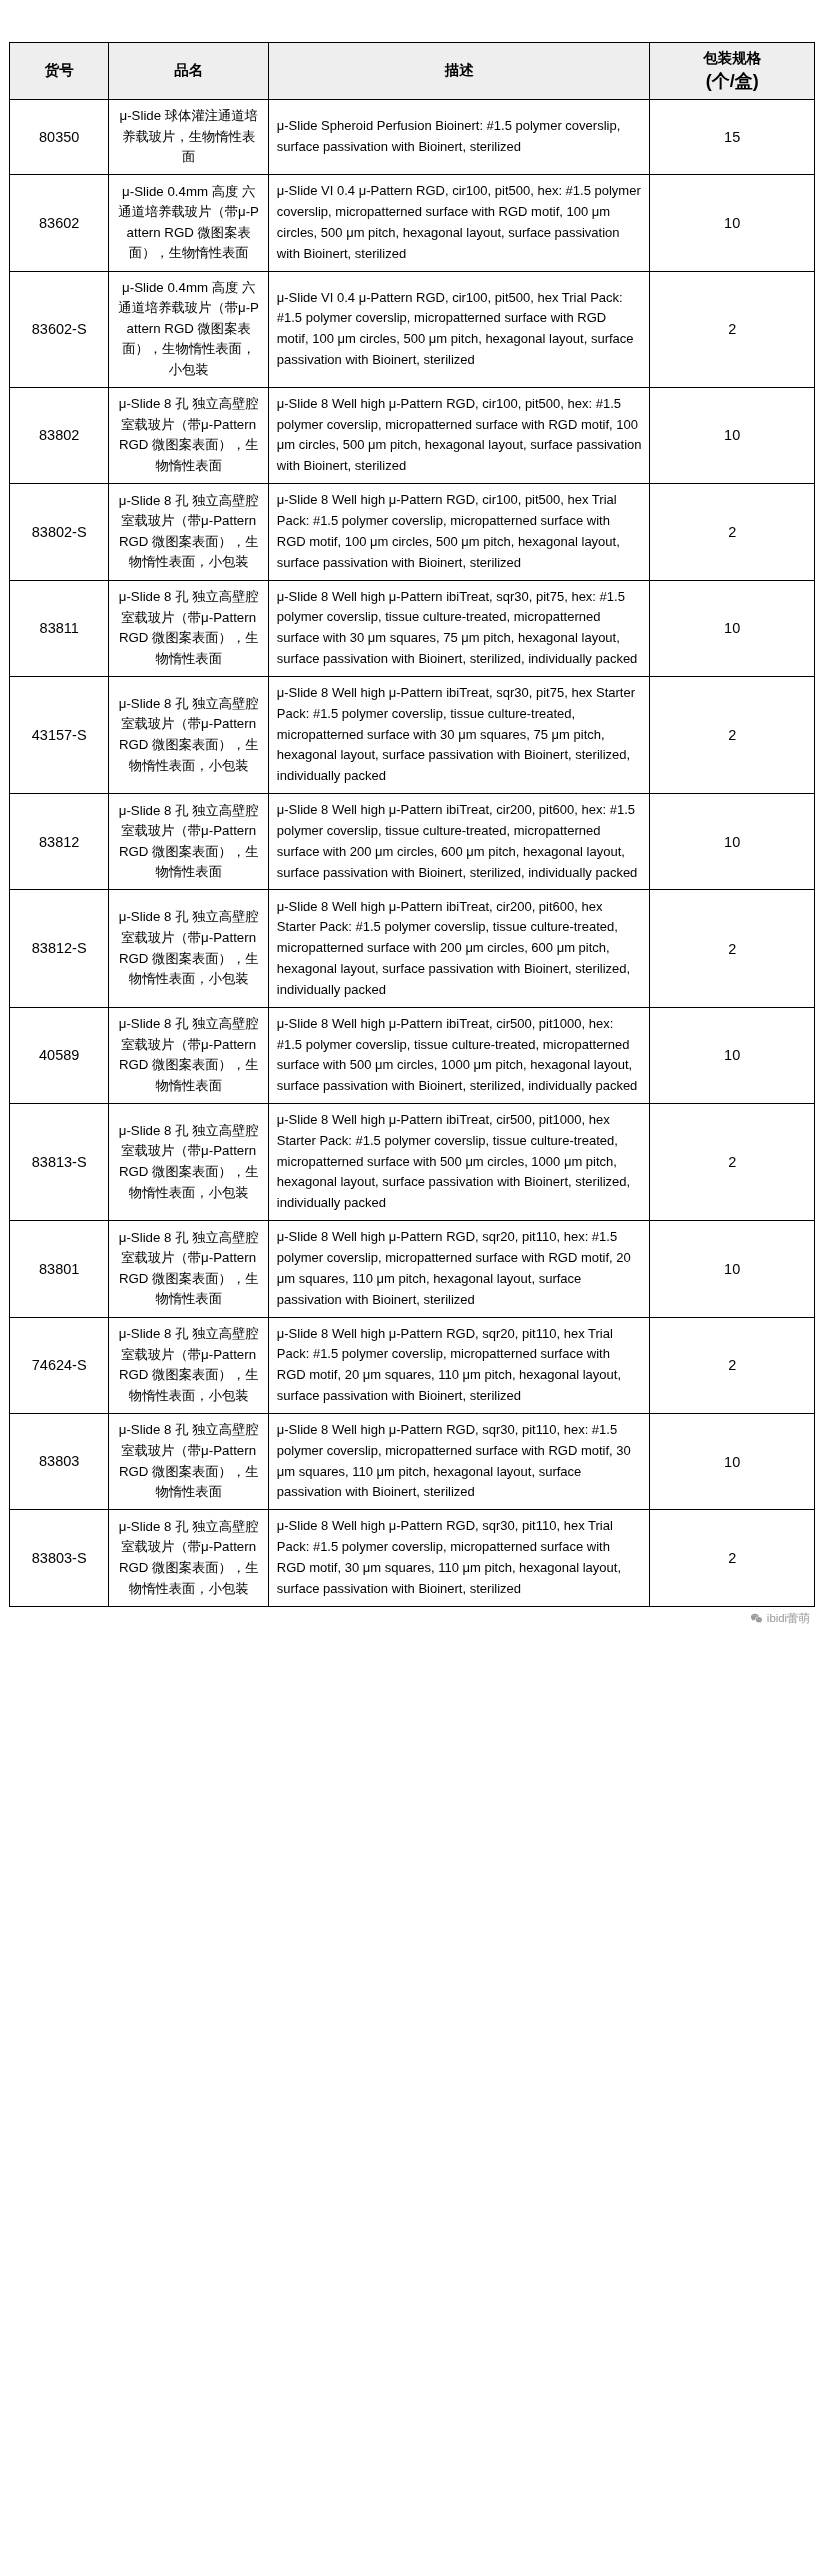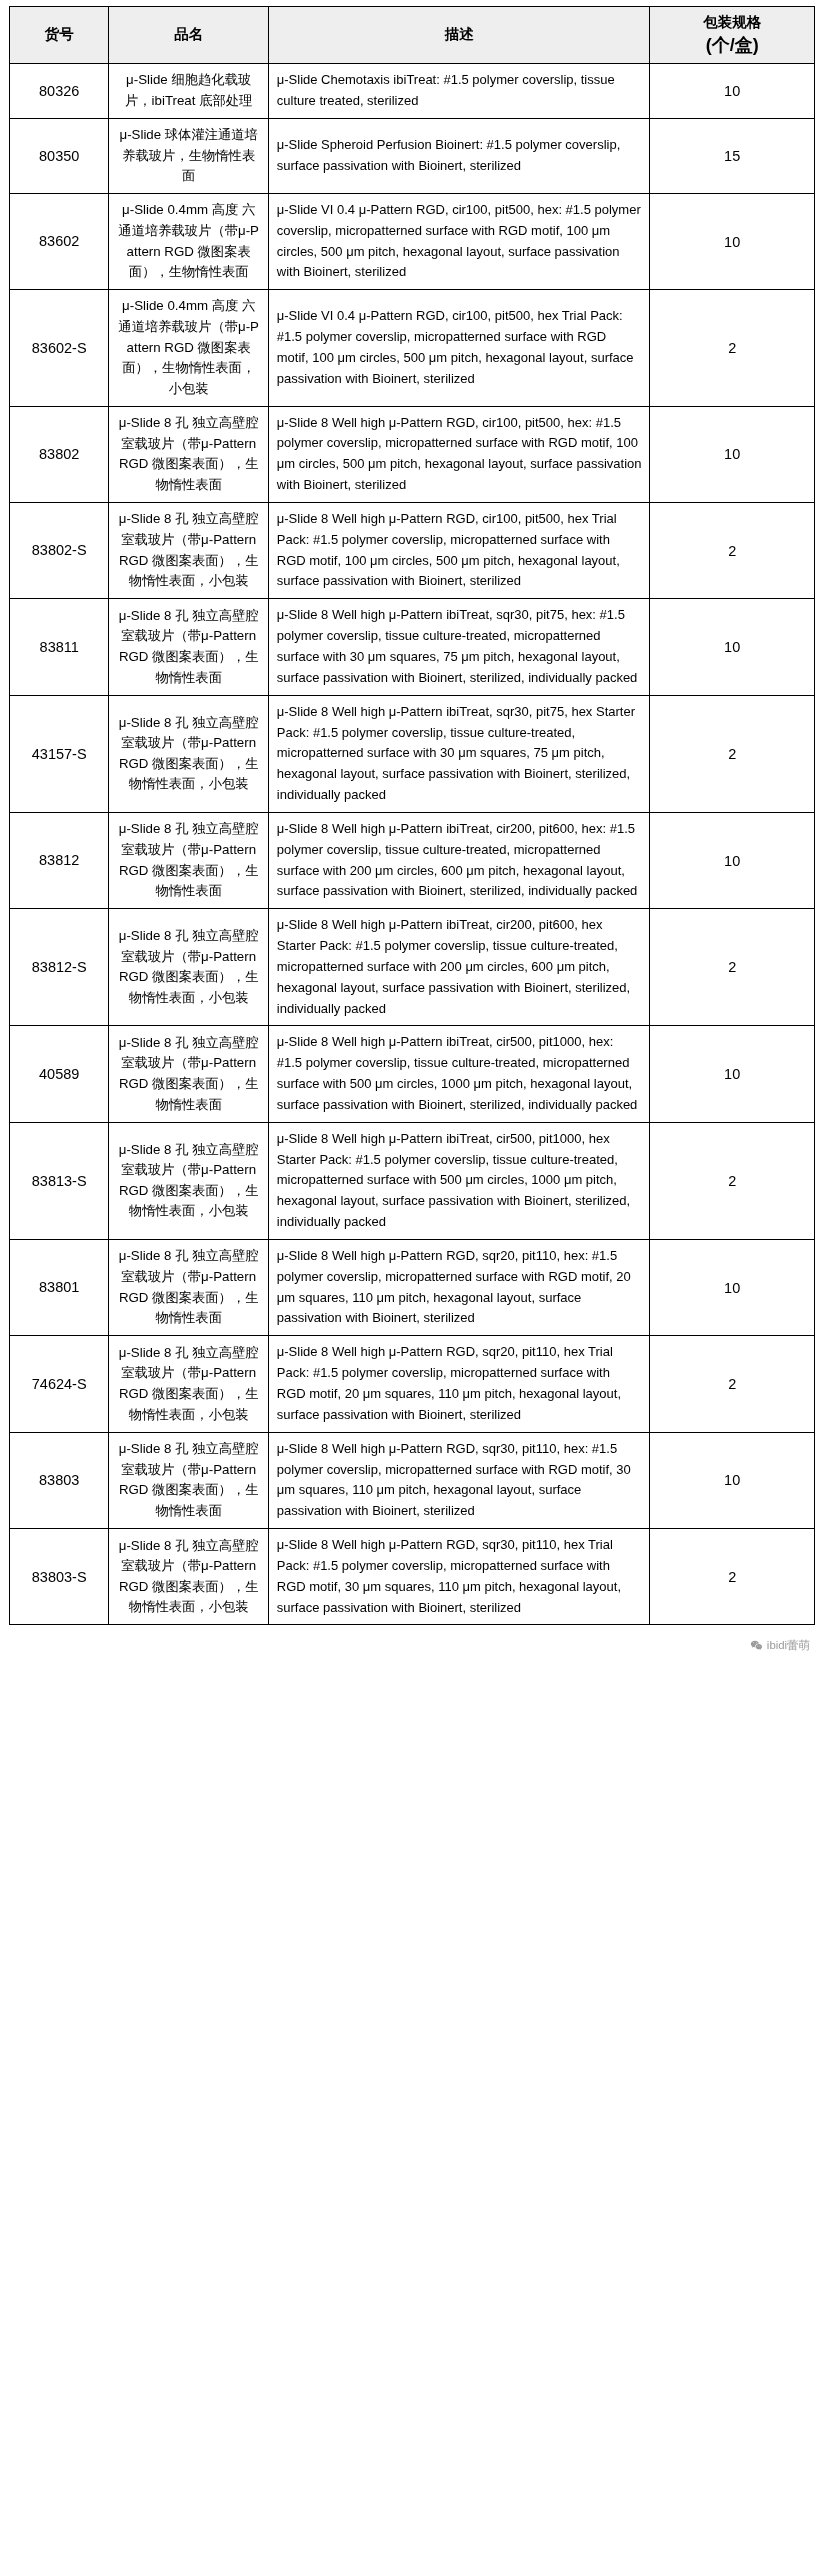--- a/index.html
+++ b/index.html
@@ -9,20 +9,21 @@
   }
   body {
     width: 824px;
     font-family: "Liberation Sans", sans-serif;
     color: #000000;
   }
   .page {
     width: 824px;
     box-sizing: border-box;
     padding: 6.1px 9.2px 0 9.2px;
+    margin-top: 36px;
   }
   table.product-table {
     border-collapse: collapse;
     width: 805px;
     table-layout: fixed;
     border: 0.8px solid #000;
   }
   table.product-table th,
   table.product-table td {
     border: 0.8px solid #000;
@@ -63,21 +64,21 @@
     text-align: center;
     font-size: 14.5px;
   }
   .hdr-sub {
     display: block;
     font-size: 18px;
     font-weight: bold;
   }
   .footer {
     width: 805px;
-    margin: 8px auto;
+    margin: 0 auto;
     height: 26px;
     position: relative;
   }
   .wechat-tag {
     position: absolute;
     right: 4.6px;
     top: 4.6px;
     font-size: 11.4px;
     color: #9a9a9a;
     display: flex;
@@ -108,26 +109,20 @@
         <th>货号</th>
         <th>品名</th>
         <th>描述</th>
         <th>
           <span>包装规格</span>
           <span class="hdr-sub">(个/盒)</span>
         </th>
       </tr>
     </thead>
     <tbody>
-      <tr>
-        <td class="code">80326</td>
-        <td class="name">μ-Slide 细胞趋化载玻片，ibiTreat 底部处理</td>
-        <td class="desc">μ-Slide Chemotaxis ibiTreat: #1.5 polymer coverslip, tissue culture treated, sterilized</td>
-        <td class="pack">10</td>
-      </tr>
       <tr>
         <td class="code">80350</td>
         <td class="name">μ-Slide 球体灌注通道培养载玻片，生物惰性表面</td>
         <td class="desc">μ-Slide Spheroid Perfusion Bioinert: #1.5 polymer coverslip, surface passivation with Bioinert, sterilized</td>
         <td class="pack">15</td>
       </tr>
       <tr>
         <td class="code">83602</td>
         <td class="name">μ-Slide 0.4mm 高度 六通道培养载玻片（带μ-Pattern RGD 微图案表面），生物惰性表面</td>
         <td class="desc">μ-Slide VI 0.4 μ-Pattern RGD, cir100, pit500, hex: #1.5 polymer coverslip, micropatterned surface with RGD motif, 100 μm circles, 500 μm pitch, hexagonal layout, surface passivation with Bioinert, sterilized</td>

